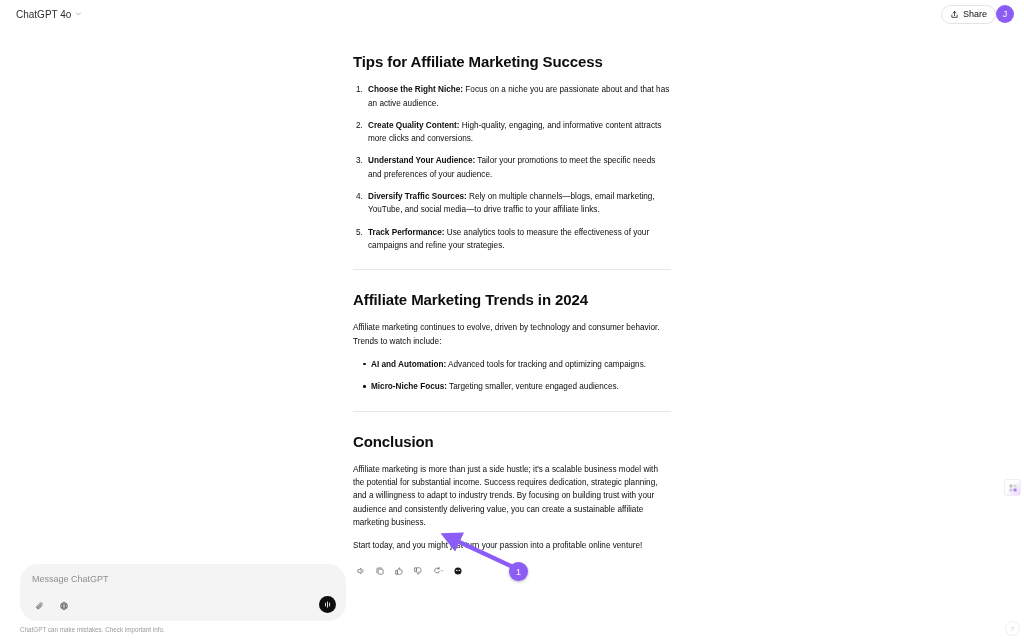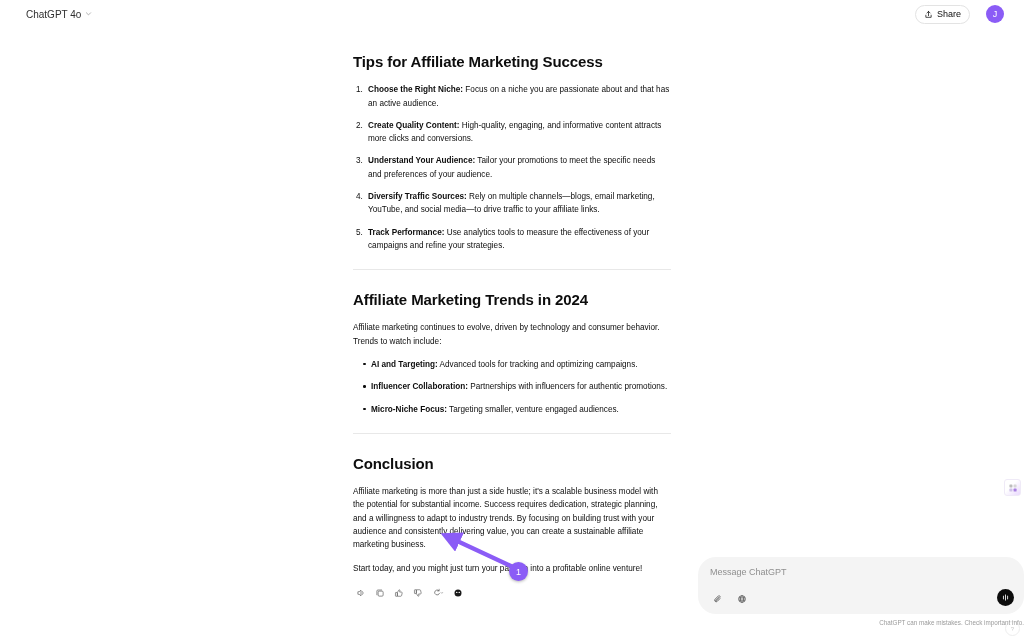--- a/index.html
+++ b/index.html
@@ -9,33 +9,33 @@
     font-family: "Liberation Sans", sans-serif;
     color: #0d0d0d;
     overflow: hidden;
   }
   #app { position: relative; width: 1024px; height: 640px; }
 
   
   .topbar {
     position: absolute; top: 0; left: 0; width: 1024px; height: 28px;
     display: flex; align-items: center; justify-content: space-between;
-    padding: 0 20px;
+    padding: 0 10px;
     background: #ffffff;
     z-index: 30;
   }
   .model-picker {
     display: flex; align-items: center; gap: 4px;
     font-size: 10px; color: #2f2f2f;
     padding: 3px 6px; border-radius: 6px; cursor: pointer;
   }
   .chev { width: 7px; height: 7px; display: inline-block; position: relative; top: -1px; }
   .chev svg { display: block; }
 
-  .topbar-right { display: flex; align-items: center; gap: 16px; }
+  .topbar-right { display: flex; align-items: center; gap: 0; }
   .share-btn {
     display: flex; align-items: center; gap: 4px;
     border: 1px solid #e3e3e3; border-radius: 14px;
     height: 19px; padding: 0 8px;
     font-size: 9px; color: #0d0d0d; background: #fff; cursor: pointer;
   }
   .share-icon { width: 9px; height: 9px; display:block; }
   .avatar {
     width: 18px; height: 18px; border-radius: 50%;
     background: #8b5cf6; color: #fff;
@@ -83,23 +83,24 @@
     width: 13px; height: 13px; border-radius: 4px;
     display: flex; align-items: center; justify-content: center;
     color: #5d5d5d; cursor: pointer; background: transparent;
   }
   .act svg { display: block; }
   .act.regen { width: auto; gap: 1px; padding: 0 1px; }
   .act.model-badge { color: #0d0d0d; }
 
   
   .composer-wrap {
-    position: absolute; bottom: 14px; left: 0; width: 1024px;
-    display: flex; flex-direction: column; align-items: flex-end;
+    position: absolute; bottom: 7px; left: 0; width: 1024px;
+    display: flex; flex-direction: column; align-items: flex-start;
     z-index: 20;
+    padding-left: 20px;
   }
   .composer {
     width: 326px; min-height: 56px;
     background: #f4f4f4; border-radius: 18px;
     padding: 10px 12px 8px 12px;
     position: relative;
     display: flex; flex-direction: column; justify-content: space-between;
   }
   .composer-placeholder {
     font-size: 9px; color: #8f8f8f; line-height: 1.2;
@@ -193,22 +194,21 @@
           <li><span class="b">Understand Your Audience:</span><span> Tailor your promotions to meet the specific needs and preferences of your audience.</span></li>
           <li><span class="b">Diversify Traffic Sources:</span><span> Rely on multiple channels—blogs, email marketing, YouTube, and social media—to drive traffic to your affiliate links.</span></li>
           <li><span class="b">Track Performance:</span><span> Use analytics tools to measure the effectiveness of your campaigns and refine your strategies.</span></li>
         </ol>
 
         <hr class="divider">
 
         <h3 class="sec-title">Affiliate Marketing Trends in 2024</h3>
         <p class="para">Affiliate marketing continues to evolve, driven by technology and consumer behavior. Trends to watch include:</p>
         <ul class="dotlist">
-          <li><span class="b">AI and Targeting:</span><span> Advanced tools for tracking and optimizing campaigns.</span></li>
-          <li><span class="b">Influencer Collaboration:</span><span> Partnerships with influencers for authentic promotions.</span></li>
+          <li><span class="b">AI and Automation:</span><span> Advanced tools for tracking and optimizing campaigns.</span></li>
           <li><span class="b">Micro-Niche Focus:</span><span> Targeting smaller, venture engaged audiences.</span></li>
         </ul>
 
         <hr class="divider">
 
         <h3 class="sec-title">Conclusion</h3>
         <p class="para">Affiliate marketing is more than just a side hustle; it's a scalable business model with the potential for substantial income. Success requires dedication, strategic planning, and a willingness to adapt to industry trends. By focusing on building trust with your audience and consistently delivering value, you can create a sustainable affiliate marketing business.</p>
         <p class="para last">Start today, and you might just turn your passion into a profitable online venture!</p>
 
         <div class="actions">

